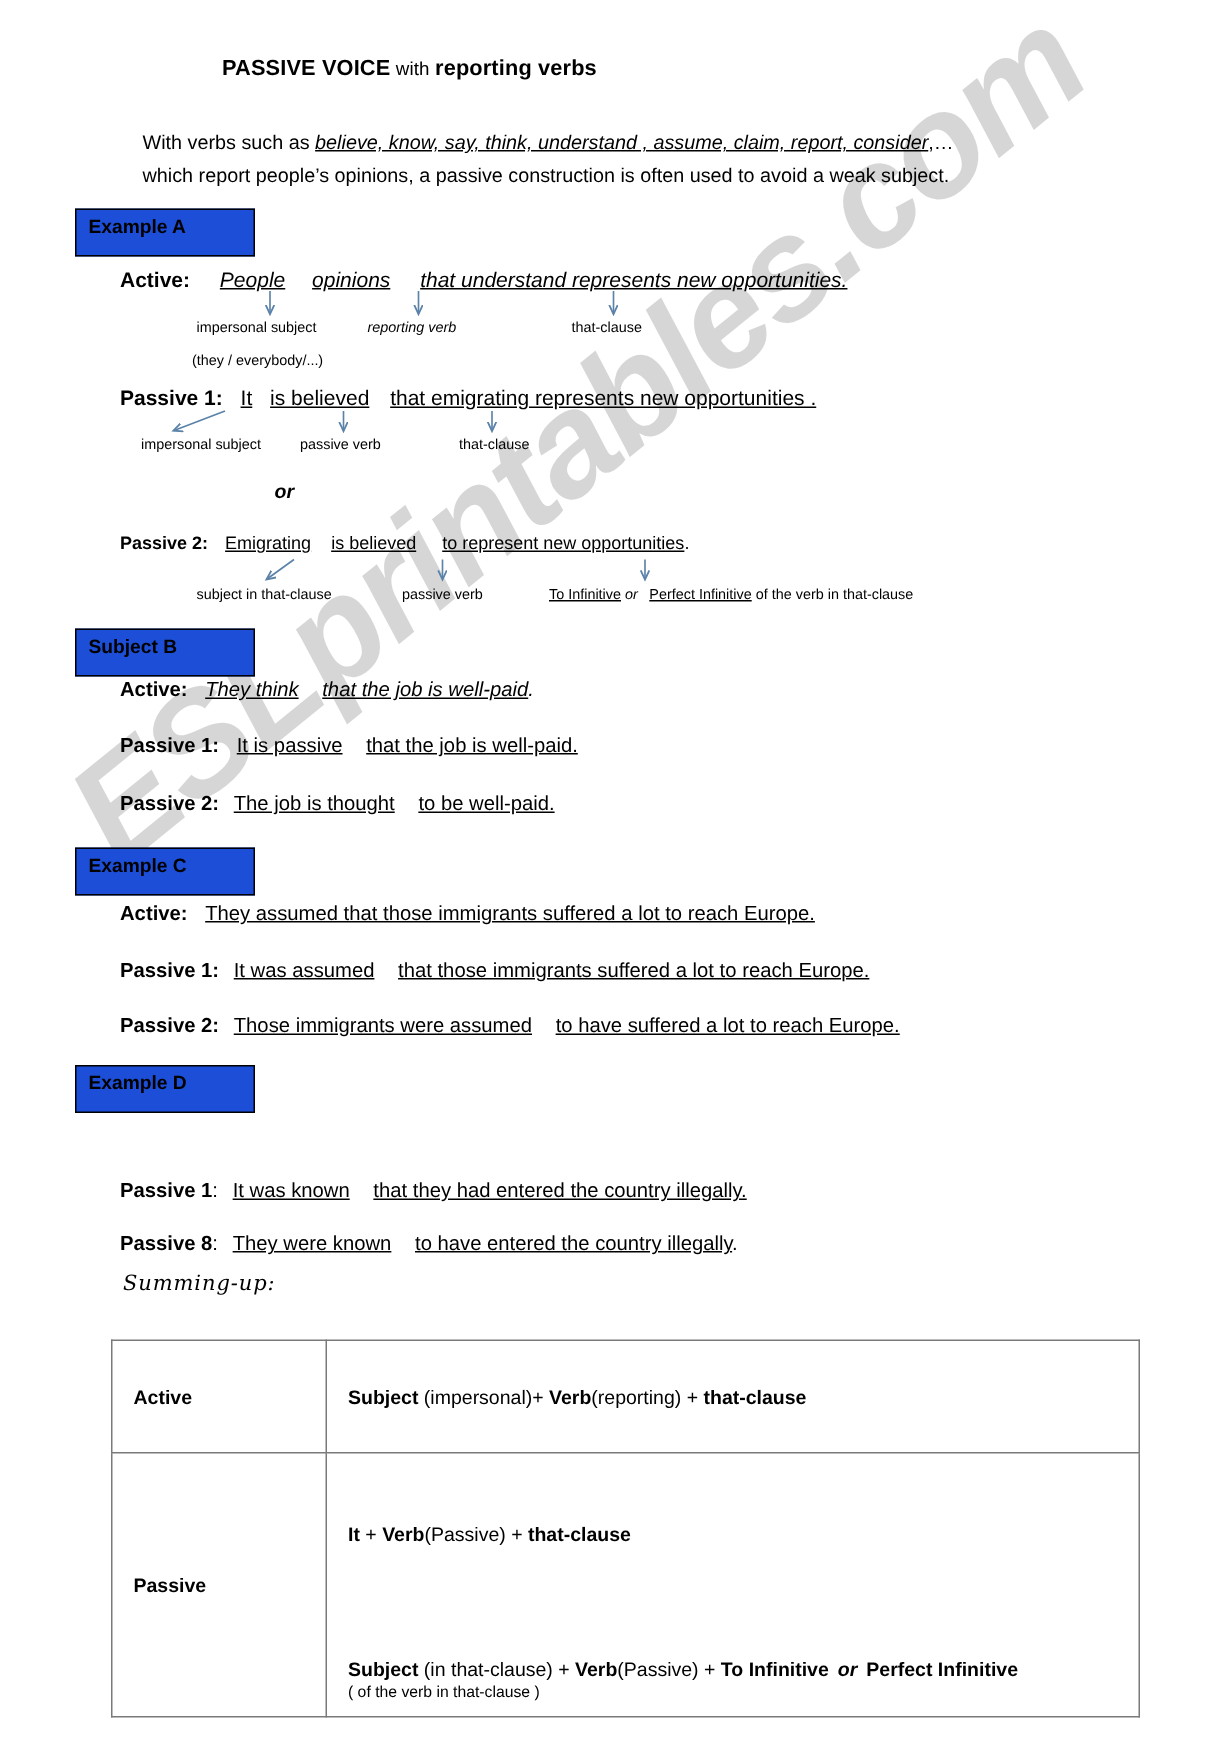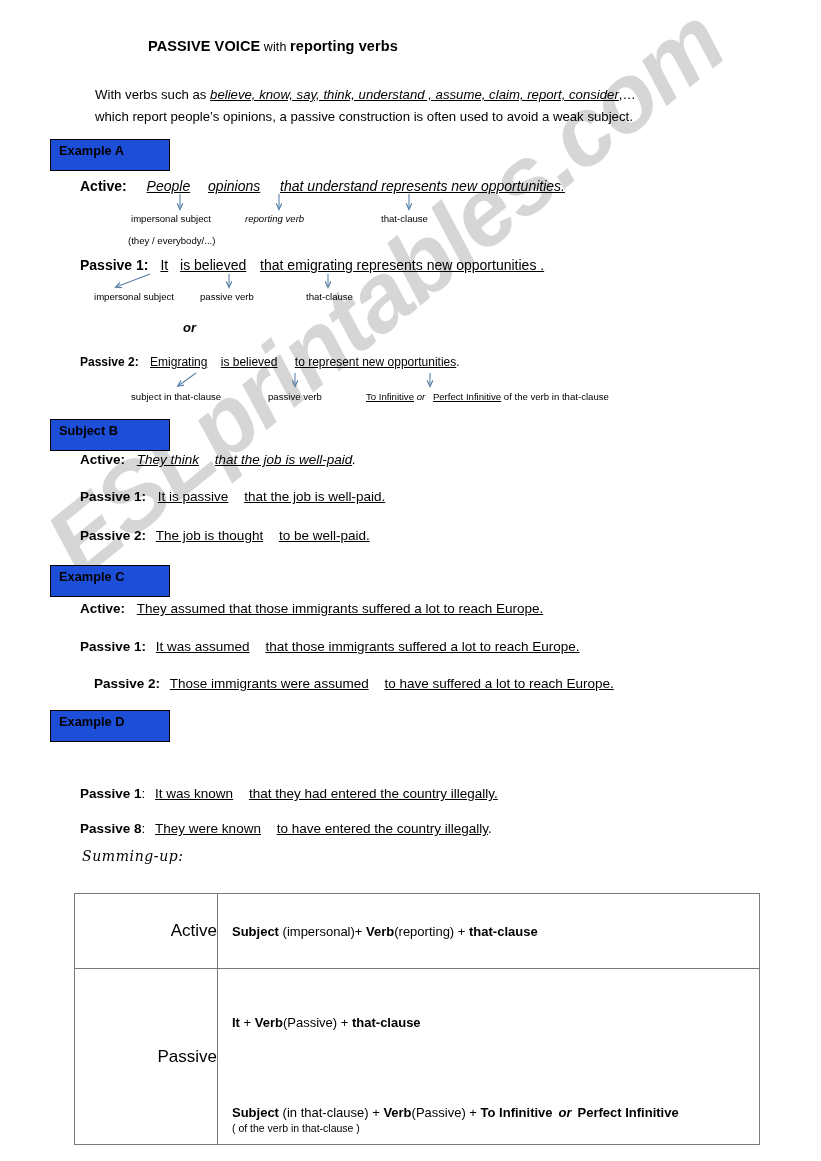--- a/index.html
+++ b/index.html
@@ -150,25 +150,24 @@
     z-index: 8;
     background: #fff;
   }
   #sum-table td {
     border: 1.6px solid #7a7a7a;
     vertical-align: middle;
     padding: 0;
   }
   .cell-head {
     width: 128px;
-    font-size: 17px;
-    font-weight: normal;
+    font-size: 13px;
+    font-weight: bold;
     padding-left: 14px !important;
     vertical-align: middle;
-    text-align: right;
   }
   .cell-body {
     font-size: 13px;
     padding: 10px 0 10px 14px !important;
   }
   .cell-body b { font-weight: bold; }
   .row-active td { height: 54px; }
   .row-passive td { height: 108px; }
   .pline { line-height: 16px; margin-top: 36px; }
   .pline-gap { height: 38px; }
@@ -265,21 +264,21 @@
     <span class="lbl">Active:</span>
     <span style="display:inline-block;width:8px"></span><span class="u">They assumed that   those immigrants suffered a lot to reach Europe.</span>
   </div>
 
   <div class="row" style="left:80px; top:639px; font-size:13.5px;">
     <span class="lbl">Passive 1:</span>
     <span style="display:inline-block;width:6px"></span><span class="u">It was assumed</span>
     <span style="display:inline-block;width:12px"></span><span class="u">that  those immigrants suffered a lot to reach Europe.</span>
   </div>
 
-  <div class="row" style="left:80px; top:676px; font-size:13.5px;margin-left:14px;">
+  <div class="row" style="left:80px; top:676px; font-size:13.5px;">
     <span class="lbl">Passive 2:</span>
     <span style="display:inline-block;width:6px"></span><span class="u">Those immigrants were assumed</span>
     <span style="display:inline-block;width:12px"></span><span class="u">to have suffered a lot to reach Europe.</span>
   </div>
 
   <div class="ex-box" style="top:710px;">Example D</div>
 
 
   <div class="row" style="left:80px; top:786px; font-size:13.5px;">
     <span class="lbl">Passive 1</span><span>:</span>

